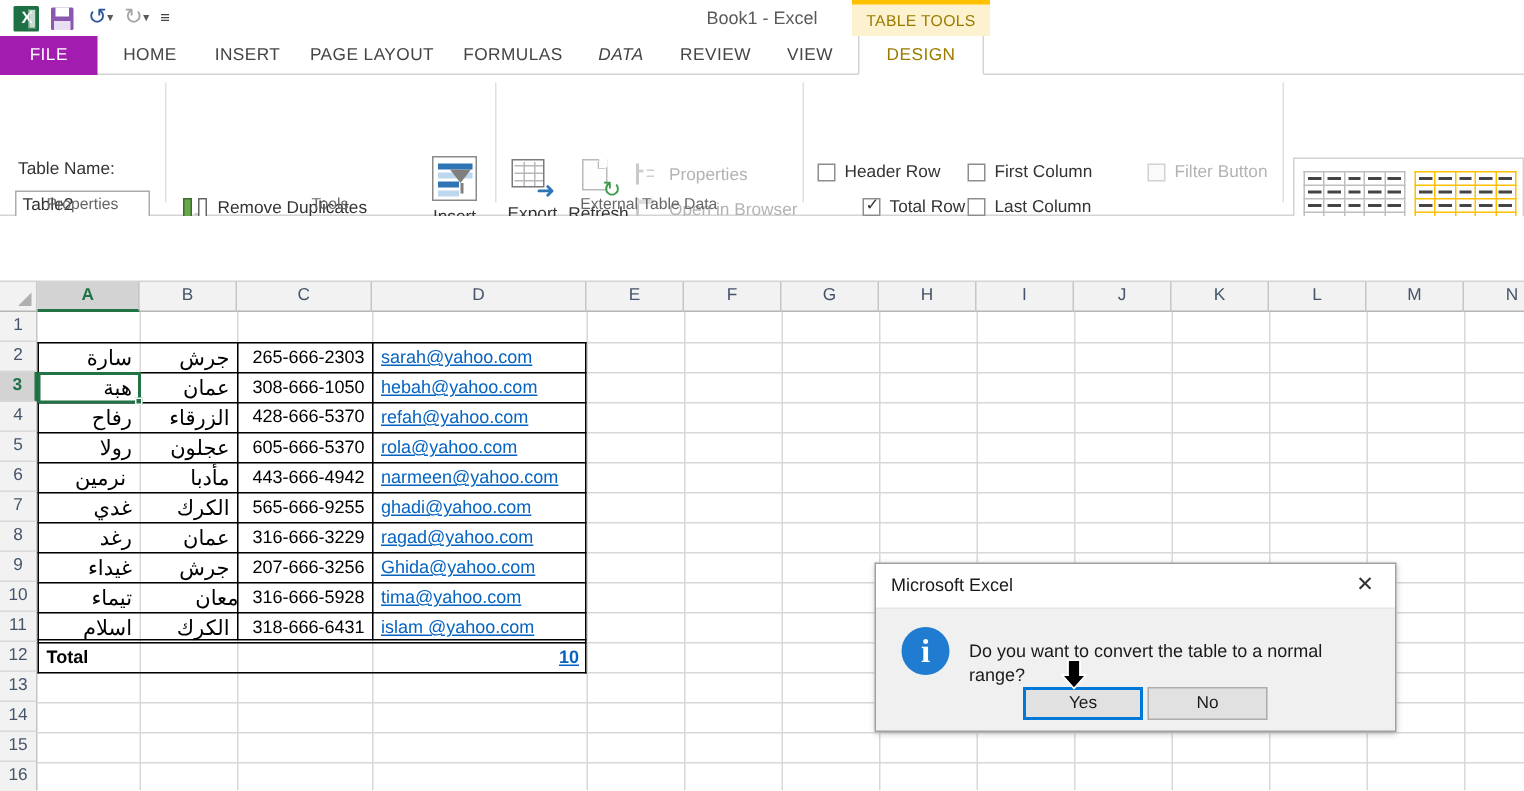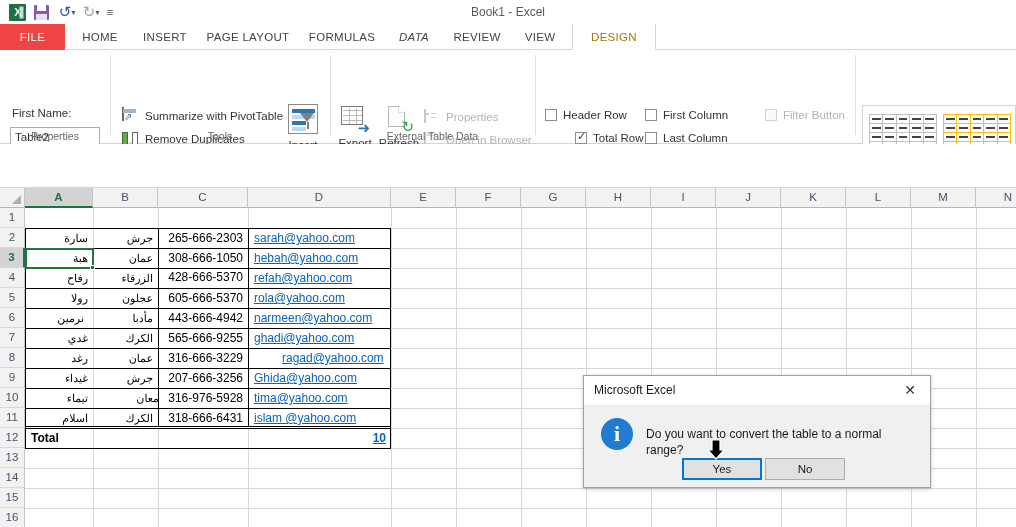--- a/index.html
+++ b/index.html
@@ -66,21 +66,21 @@
   .tabstrip {
     position: absolute; left: 0; top: 24px; width: 1016px; height: 26px;
     background: #ffffff; border-bottom: 1px solid #d4d4d4;
   }
   .tab {
     position: absolute; top: 0; height: 26px; line-height: 26px;
     font-size: 11.5px; color: #444; text-align: center; cursor: default;
     letter-spacing: .3px;
   }
   .tab-file {
-    left: 0; width: 65px; background: #ef4444; color: #fff; font-size: 11.5px;
+    left: 0; width: 65px; background: #a21caf; color: #fff; font-size: 11.5px;
   }
   .tab-design {
     background: #ffffff; color: #9a7b00;
     border-left: 1px solid #d4d4d4; border-right: 1px solid #d4d4d4;
     border-bottom: 1px solid #ffffff;
   }
 
   
   .ribbon {
     position: absolute; left: 0; top: 50px; width: 1016px; height: 94px;
@@ -279,21 +279,21 @@
   }
   .rowhead.sel { background: #d3d3d3; color: #217346; font-weight: bold;
                  border-right: 2px solid #217346; }
   .vline { position: absolute; top: 20px; width: 1px; background: #d8d8d8; }
   .hline { position: absolute; left: 25px; height: 1px; background: #d8d8d8; }
 
   .cell {
     position: absolute; height: 20px; line-height: 19px; font-size: 12px;
     color: #000; overflow: hidden; white-space: nowrap;
   }
-  .cell.ar { direction: rtl; text-align: right; padding-right: 4px; font-size: 11px; }
+  .cell.ar { direction: rtl; text-align: right; padding-right: 4px; font-size: 14px; }
   .cell.num { text-align: right; padding-right: 4px; }
   .cell.mail { padding-left: 4px; color: #0563c1; text-decoration: underline; }
   .cell.tot { padding-left: 4px; font-weight: bold; }
   .cell.totnum { text-align: right; padding-right: 3px; color: #0563c1;
                  text-decoration: underline; font-weight: bold; }
 
   
   .tb { position: absolute; background: #000; }
 
   .selcell {
@@ -364,54 +364,51 @@
       <div class="qat-ico">
         <div class="arrow-ico redo">↻</div>
           <span class="caret-sm">▼</span>
       </div>
       <div class="qat-ico qat-drop">
         <div class="arrow-ico" style="color:#444;font-size:11px;">≡</div>
       </div>
     </div>
   </div>
 
+  <div class="ctx-banner">TABLE TOOLS</div>
 
   <div class="tabstrip">
     <div class="tab tab-file">FILE</div>
     <div class="tab" style="left:72px;width:56px;">HOME</div>
     <div class="tab" style="left:136px;width:58px;">INSERT</div>
     <div class="tab" style="left:198px;width:100px;">PAGE LAYOUT</div>
     <div class="tab" style="left:303px;width:78px;">FORMULAS</div>
     <div class="tab" style="left:389px;width:50px;font-style:italic;">DATA</div>
     <div class="tab" style="left:446px;width:62px;">REVIEW</div>
     <div class="tab" style="left:516px;width:48px;">VIEW</div>
     <div class="tab tab-design" style="left:572px;width:84px;">DESIGN</div>
   </div>
 
   <div class="ribbon">
 
-    <div class="lbl-tablename">First Name:</div>
+    <div class="lbl-tablename">Table Name:</div>
     <div class="tablename-box">Table2</div>
     <div class="resize-table">
       <span class="ico-resize">
         <span class="gridbox"></span>
         <span class="ar" style="left:6px;top:-1px;">▲</span>
         <span class="ar" style="left:6px;bottom:-1px;">▼</span>
         <span class="ar" style="left:-1px;top:6px;">◀</span>
         <span class="ar" style="right:-1px;top:6px;">▶</span>
       </span>
       <span>Resize Table</span>
     </div>
     <div class="grp-label" style="left:0;width:110px;">Properties</div>
     <div class="grp-sep" style="left:110px;"></div>
 
-    <div class="tool-item" style="top:55px;">
-      <span class="ti-ico"><span class="ic-pivot"></span></span>
-      <span>Summarize with PivotTable</span>
-    </div>
     <div class="tool-item" style="top:78px;">
       <span class="ti-ico">
         <span class="ic-dup-l"></span>
           <span class="ic-dup-a">→</span>
           <span class="ic-dup-r"></span>
       </span>
       <span>Remove Duplicates</span>
     </div>
     <div class="tool-item" style="top:101px;">
       <span class="ti-ico">
@@ -812,30 +809,30 @@
     <div class="cell mail" style="left:250px;top:121px;width:142px;">narmeen@yahoo.com</div>
 
     <div class="cell ar" style="left:26px;top:141px;width:66px;">غدي</div>
     <div class="cell ar" style="left:95px;top:141px;width:62px;">الكرك</div>
     <div class="cell num" style="left:159px;top:141px;width:88px;">565-666-9255</div>
     <div class="cell mail" style="left:250px;top:141px;width:140px;">ghadi@yahoo.com</div>
 
     <div class="cell ar" style="left:26px;top:161px;width:66px;">رغد</div>
     <div class="cell ar" style="left:95px;top:161px;width:62px;">عمان</div>
     <div class="cell num" style="left:159px;top:161px;width:88px;">316-666-3229</div>
-    <div class="cell mail" style="left:250px;top:161px;width:116px;margin-left:28px;">ragad@yahoo.com</div>
+    <div class="cell mail" style="left:250px;top:161px;width:116px;">ragad@yahoo.com</div>
 
     <div class="cell ar" style="left:26px;top:181px;width:66px;">غيداء</div>
     <div class="cell ar" style="left:95px;top:181px;width:62px;">جرش</div>
     <div class="cell num" style="left:159px;top:181px;width:88px;">207-666-3256</div>
     <div class="cell mail" style="left:250px;top:181px;width:140px;">Ghida@yahoo.com</div>
 
     <div class="cell ar" style="left:26px;top:201px;width:66px;">تيماء</div>
     <div class="cell ar" style="left:95px;top:201px;width:68px;">معان</div>
-    <div class="cell num" style="left:159px;top:201px;width:88px;">316-976-5928</div>
+    <div class="cell num" style="left:159px;top:201px;width:88px;">316-666-5928</div>
     <div class="cell mail" style="left:250px;top:201px;width:140px;">tima@yahoo.com</div>
 
     <div class="cell ar" style="left:26px;top:221px;width:66px;">اسلام</div>
     <div class="cell ar" style="left:95px;top:221px;width:62px;">الكرك</div>
     <div class="cell num" style="left:159px;top:221px;width:88px;">318-666-6431</div>
     <div class="cell mail" style="left:250px;top:221px;width:140px;">islam @yahoo.com</div>
 
     <div class="cell tot" style="left:27px;top:241px;width:66px;">Total</div>
     <div class="cell totnum" style="left:250px;top:241px;width:139px;">10</div>
 

